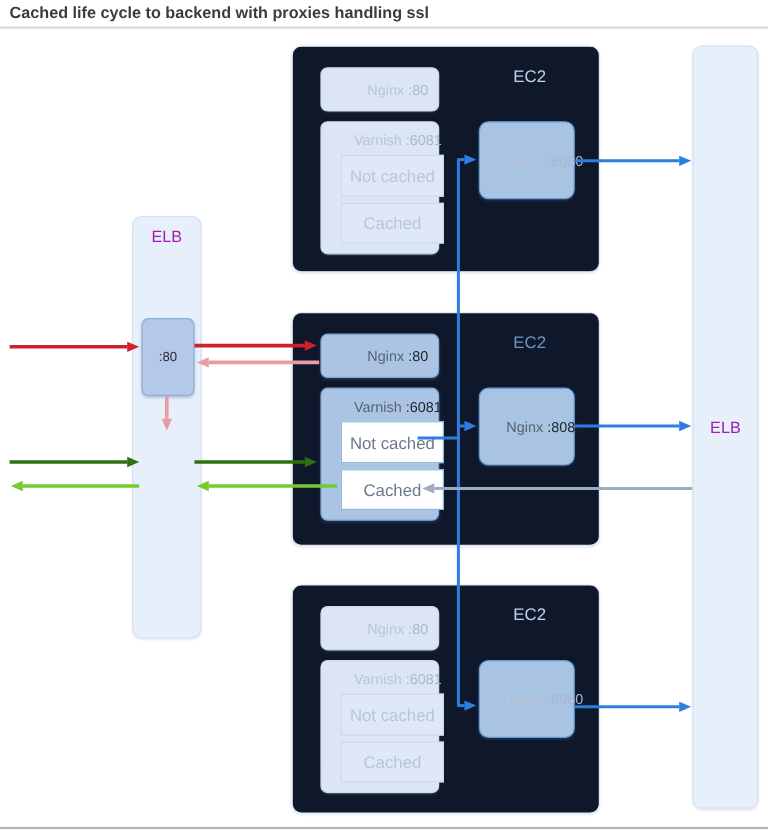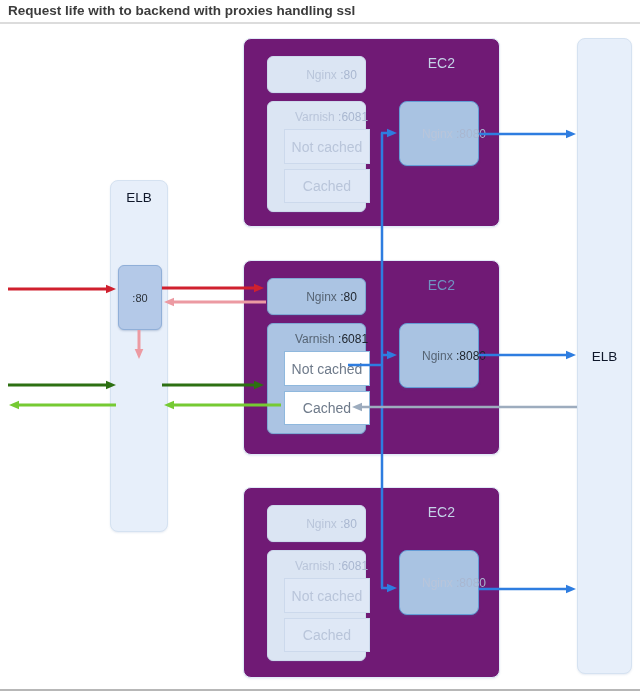--- a/index.html
+++ b/index.html
@@ -3,25 +3,25 @@
 <meta charset="utf-8">
 <style>
   html,body { margin:0; padding:0; background:#ffffff; }
   body { font-family:"Liberation Sans", sans-serif; }
   .canvas { position:relative; width:640px; height:699px; background:#ffffff; overflow:hidden; }
 
   .title { position:absolute; left:8px; top:3px; font-size:13.5px; font-weight:600; color:#3c3c3c; }
   .divider-top { position:absolute; left:0; top:22px; width:640px; height:0; border-top:2px solid #dcdcdc; }
   .divider-bottom { position:absolute; left:0; top:689px; width:640px; height:0; border-top:2px solid #b7b7b7; }
 
-  .panel { position:absolute; background:#701a75; border:1px solid #e1ebf8; border-radius:8px;
+  .panel { position:absolute; background:#0f172a; border:1px solid #e1ebf8; border-radius:8px;
            box-shadow:0 1px 2px rgba(120,150,190,0.18); box-sizing:border-box; }
   .elb-panel { background:#e7effa; border-color:#d5e2f1; }
 
-  .elb-label { position:absolute; left:0; right:0; text-align:center; font-size:13.5px; color:#0f172a; }
+  .elb-label { position:absolute; left:0; right:0; text-align:center; font-size:13.5px; color:#a21caf; }
   .ec2-label { position:absolute; top:16px; right:44px; font-size:14px; }
   .ec2.active .ec2-label { color:#7093c2; }
   .ec2.inactive .ec2-label { color:#c4d3e7; }
 
   .node { position:absolute; border-radius:6px; box-sizing:border-box;
           display:flex; align-items:center; justify-content:center; font-size:12px;padding-left:30px; }
   .ec2.active .node { background:#abc4e3; border:1px solid #7fa8d4; box-shadow:0 1px 2px rgba(70,100,145,0.30); }
   .ec2.inactive .node { background:#dbe5f3; border:1px solid #cdd9ec; box-shadow:0 1px 1px rgba(120,150,190,0.15); }
   .ec2.active .node.back { background:#a9c3e2; border:1.5px solid #649cd6; border-radius:8px; }
   .ec2.inactive .node.back { background:#a9c3e2; border:1.5px solid #649cd6; border-radius:8px;
@@ -49,21 +49,21 @@
                box-sizing:border-box; display:flex; align-items:center; justify-content:center;
                font-size:11px; color:#2a3038; box-shadow:0 1px 2px rgba(70,100,145,0.30); }
 
   svg.edges { position:absolute; left:0; top:0; width:640px; height:699px; pointer-events:none; }
 </style>
 </head>
 <body>
 
 <div class="canvas">
 
-  <div class="title">Request life with to backend with proxies handling ssl</div>
+  <div class="title">Cached life cycle to backend with proxies handling ssl</div>
   <div class="divider-top"></div>
 
   <div class="panel elb-panel" style="left:110px; top:180px; width:58px; height:352px;">
     <div class="elb-label" style="top:9px;">ELB</div>
     <div class="port-node" style="left:7px; top:84px; height:65px;">:80</div>
   </div>
 
   <div class="panel ec2 inactive" style="left:243px; top:38px; width:257px; height:189px;">
     <div class="ec2-label">EC2</div>
     <div class="node nginx-front">

